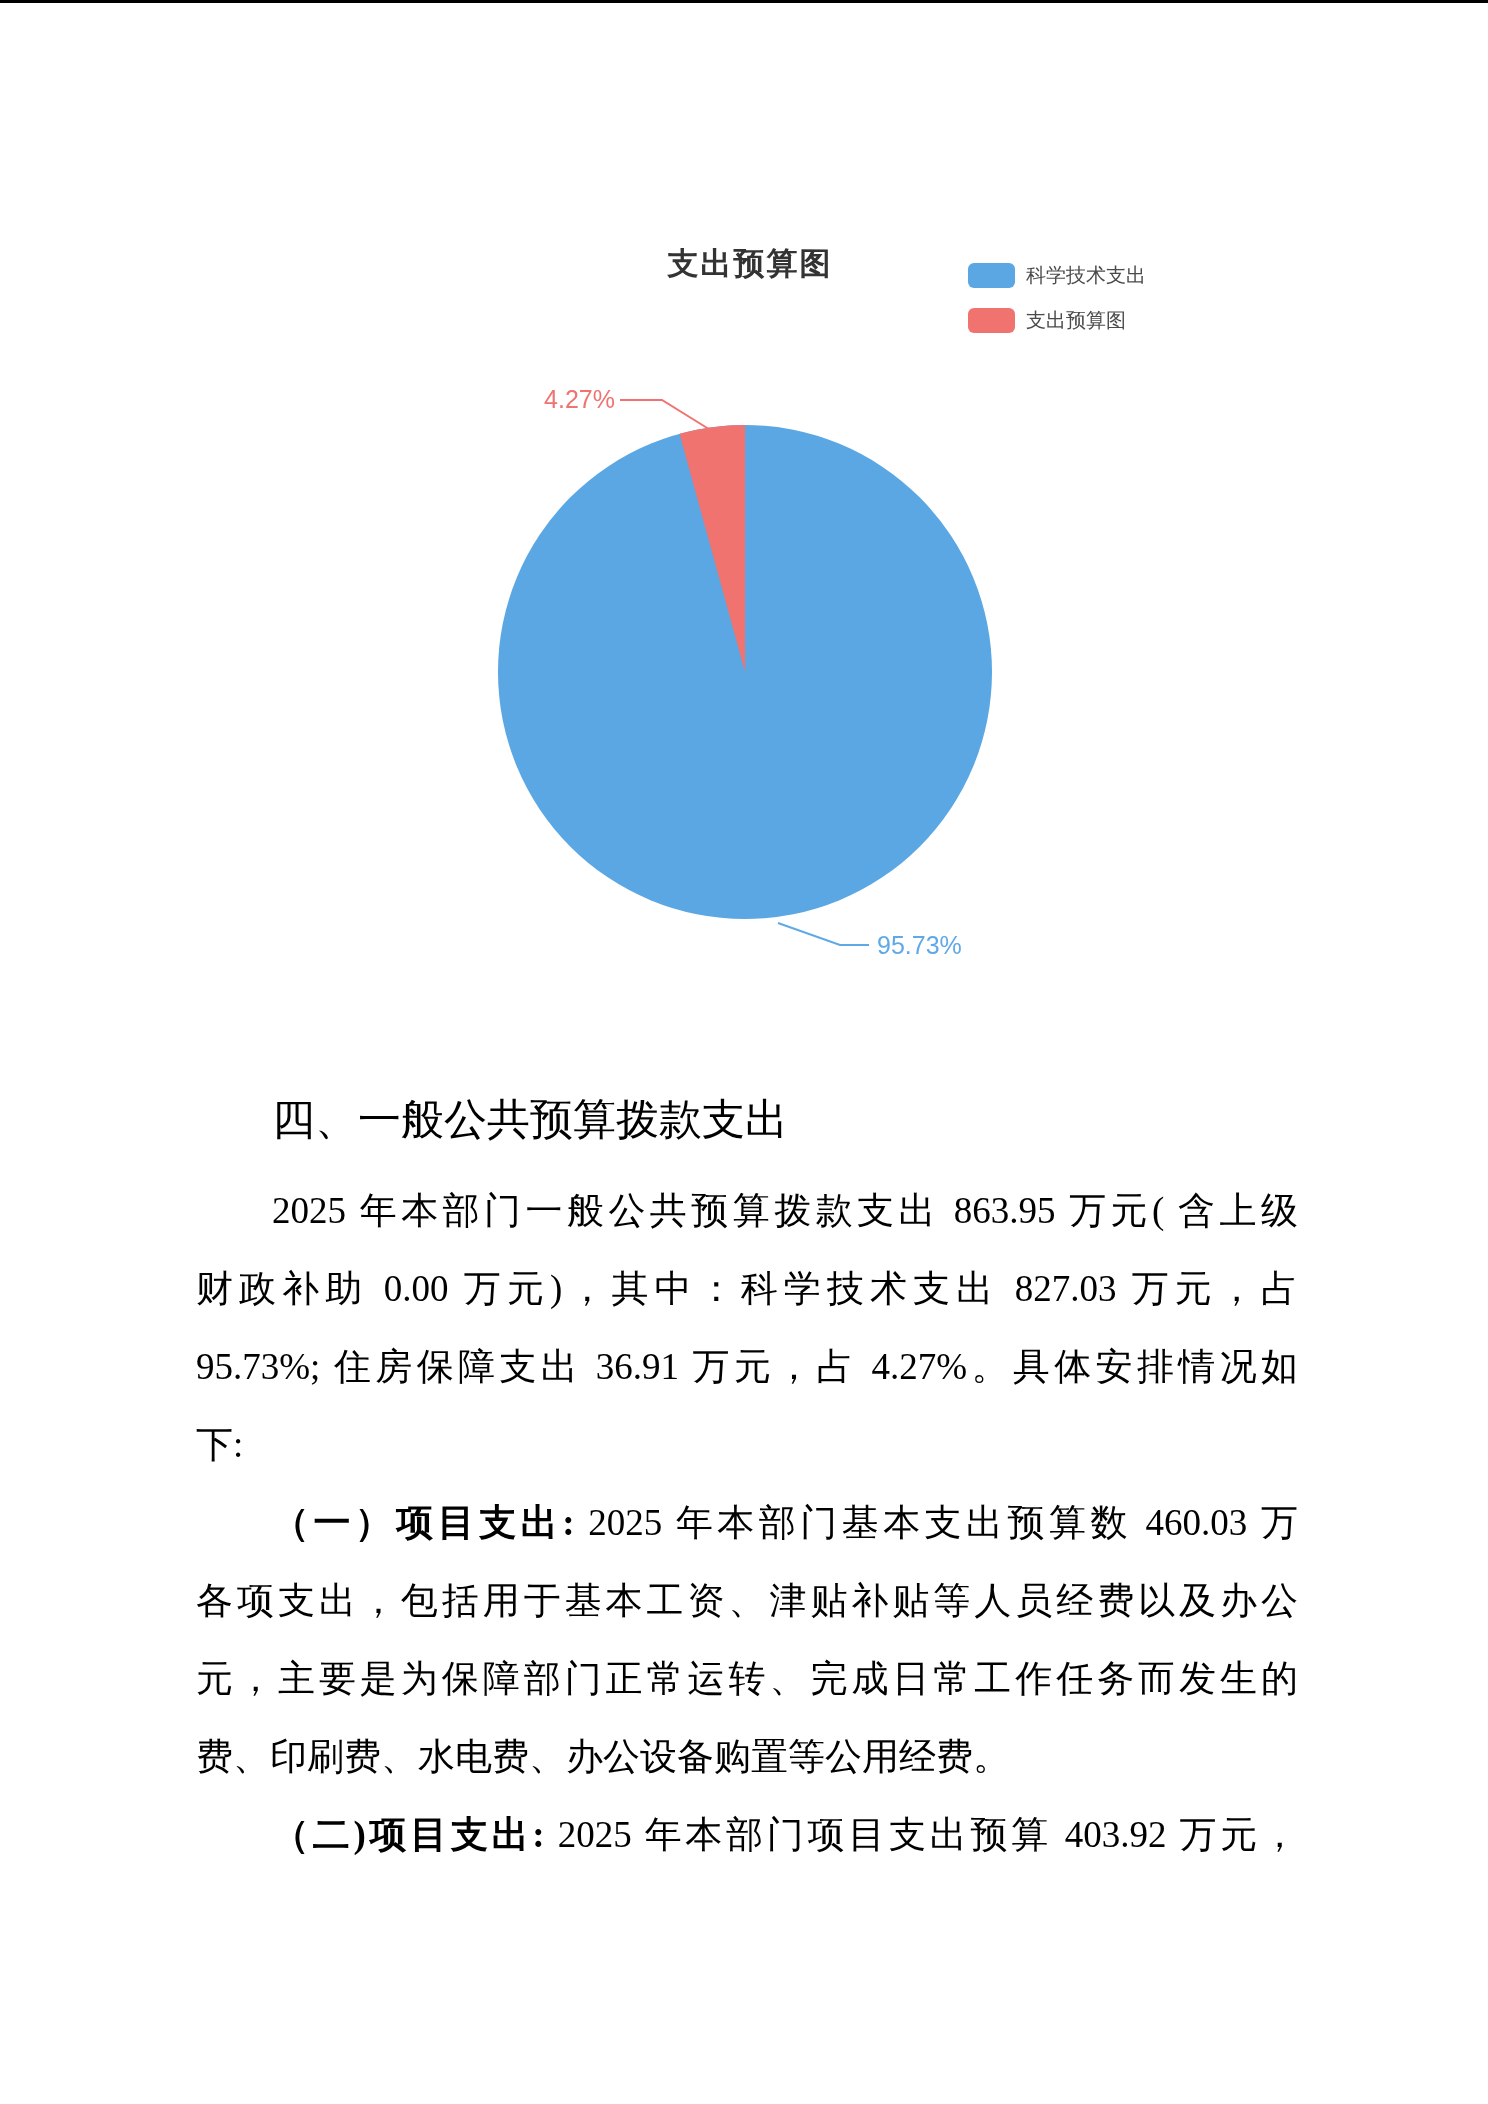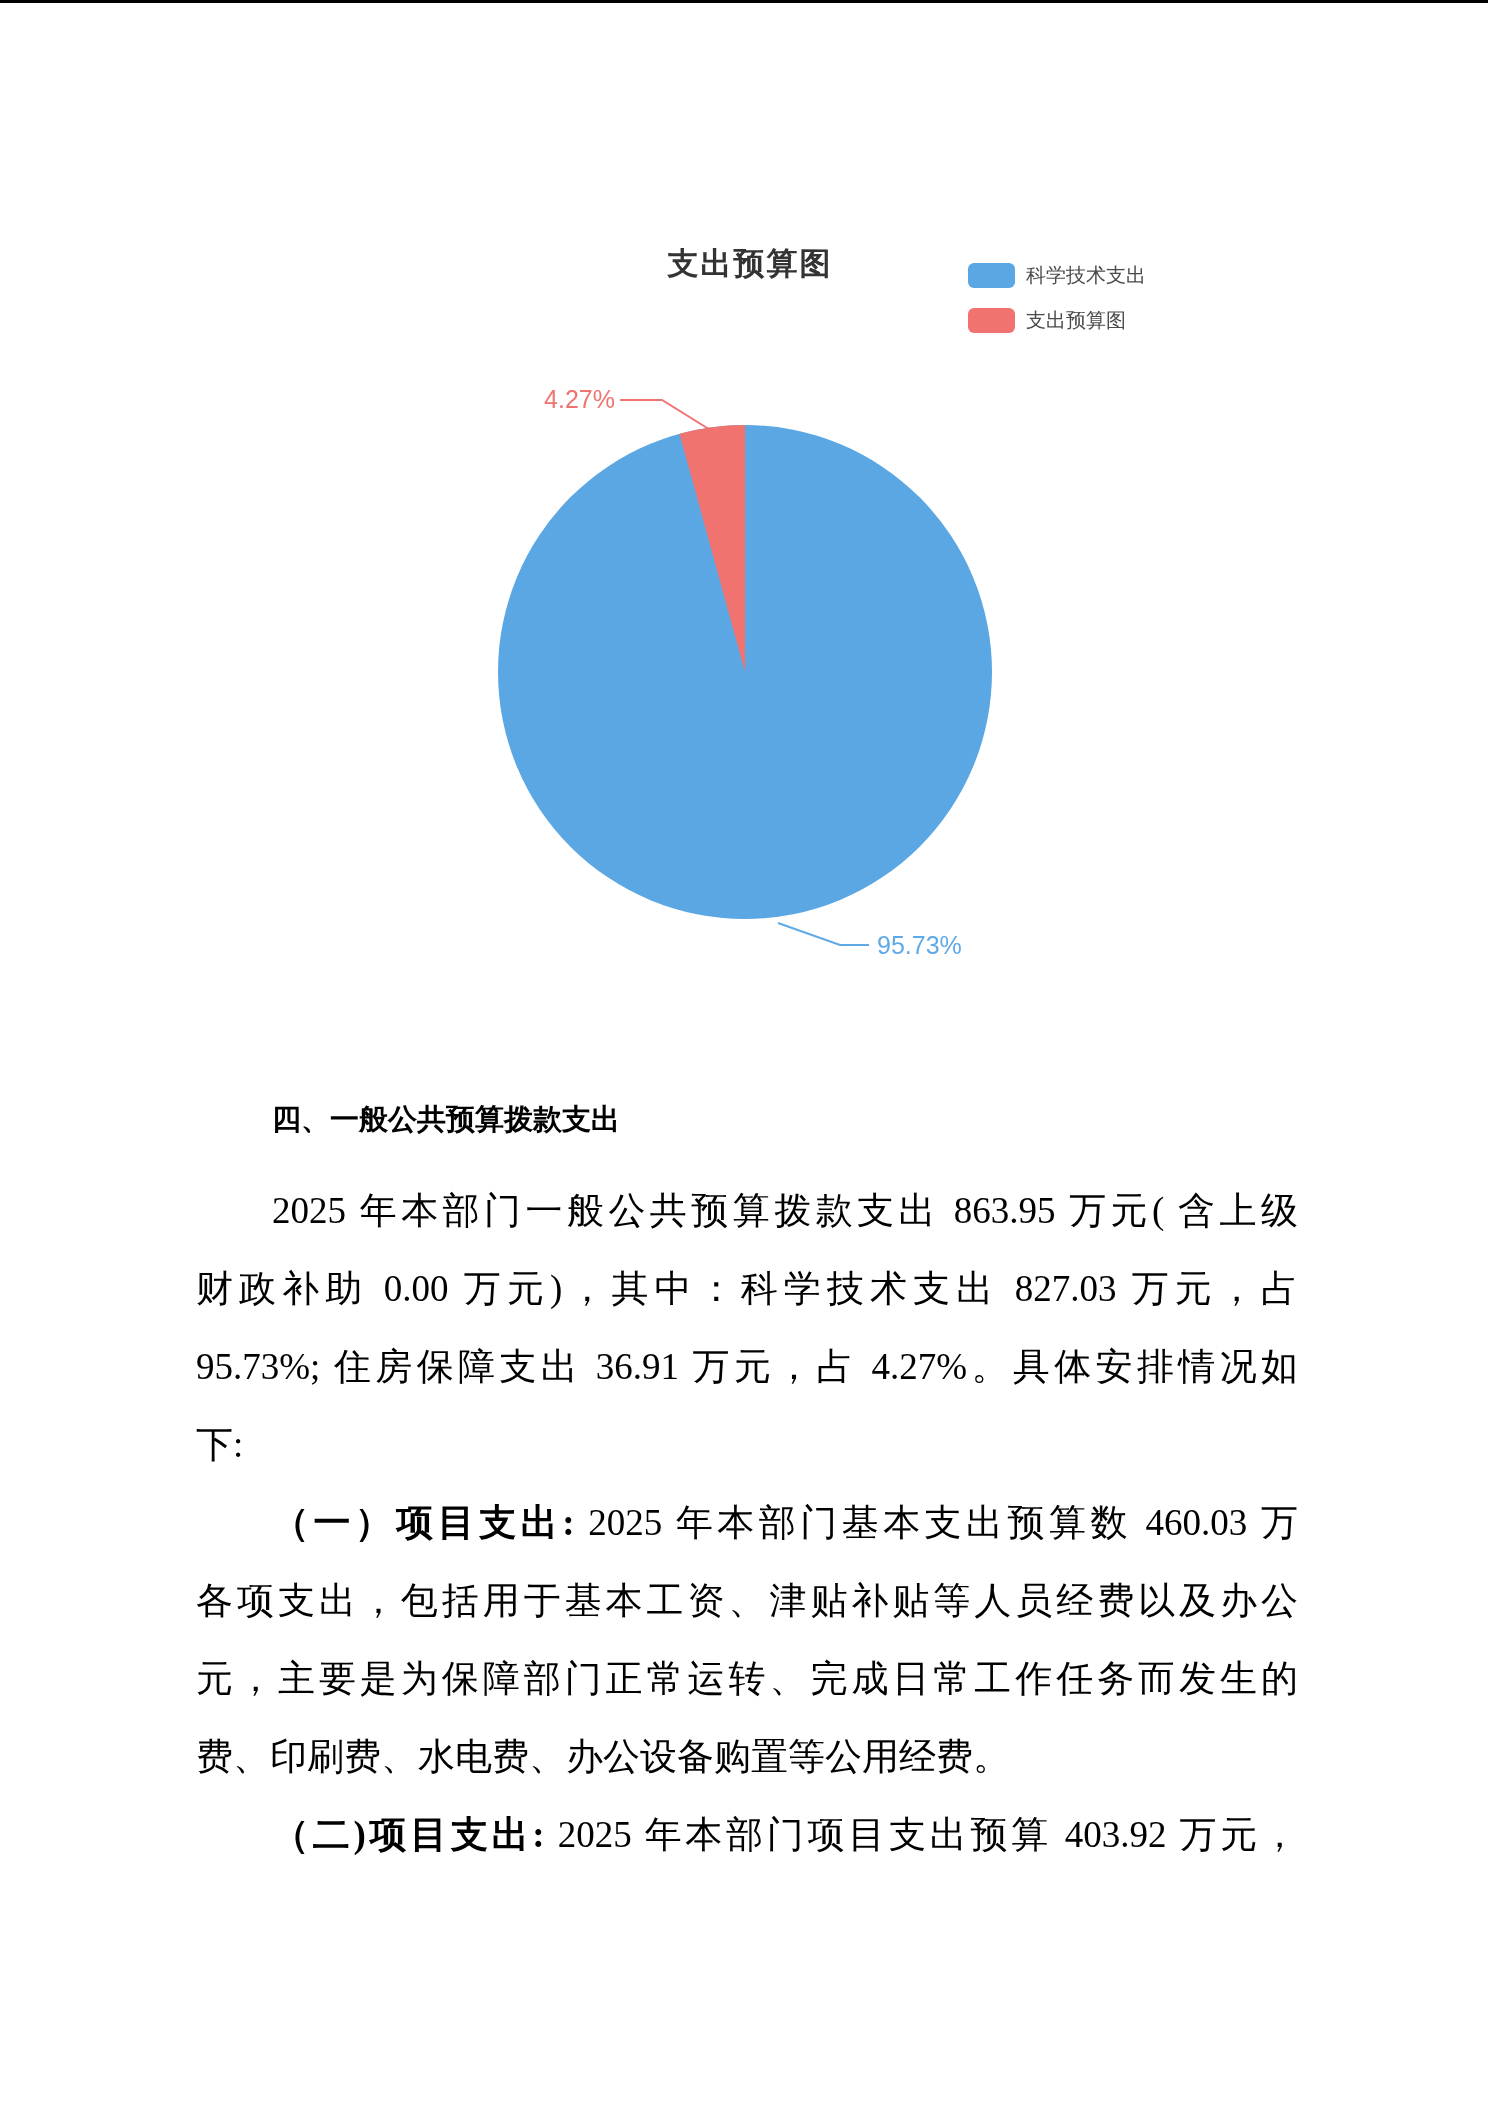--- a/index.html
+++ b/index.html
@@ -25,21 +25,21 @@
   .legend-swatch { width:47px; height:25px; border-radius:6px; margin-right:11px; flex:0 0 auto; }
   .legend-label { font-size:20px; color:#4a4a4a; white-space:nowrap; }
   .pie-svg { position:absolute; left:450px; top:380px; }
   .pie-label { font-size:25px; font-family:"Liberation Sans", sans-serif; }
   
   .doc {
     position:absolute; left:196px; top:1080px; width:1102px; color:#000000;
   }
   .doc-heading {
     font-family:"Liberation Sans", sans-serif;
-    font-size:29px; font-weight:bold; line-height:78px;
+    font-size:43px; font-weight:normal; line-height:78px;
     padding-left:76px; margin-bottom:14px; white-space:nowrap;
   }
   .doc-line {
     font-family:"Liberation Serif", serif;
     font-size:37px; line-height:78px;
     text-align:justify; text-align-last:justify;
   }
   .doc-line.noj { text-align-last:left; }
   .doc-line.indent { padding-left:76px; }
   .doc-line .run-bold { font-weight:bold; }

